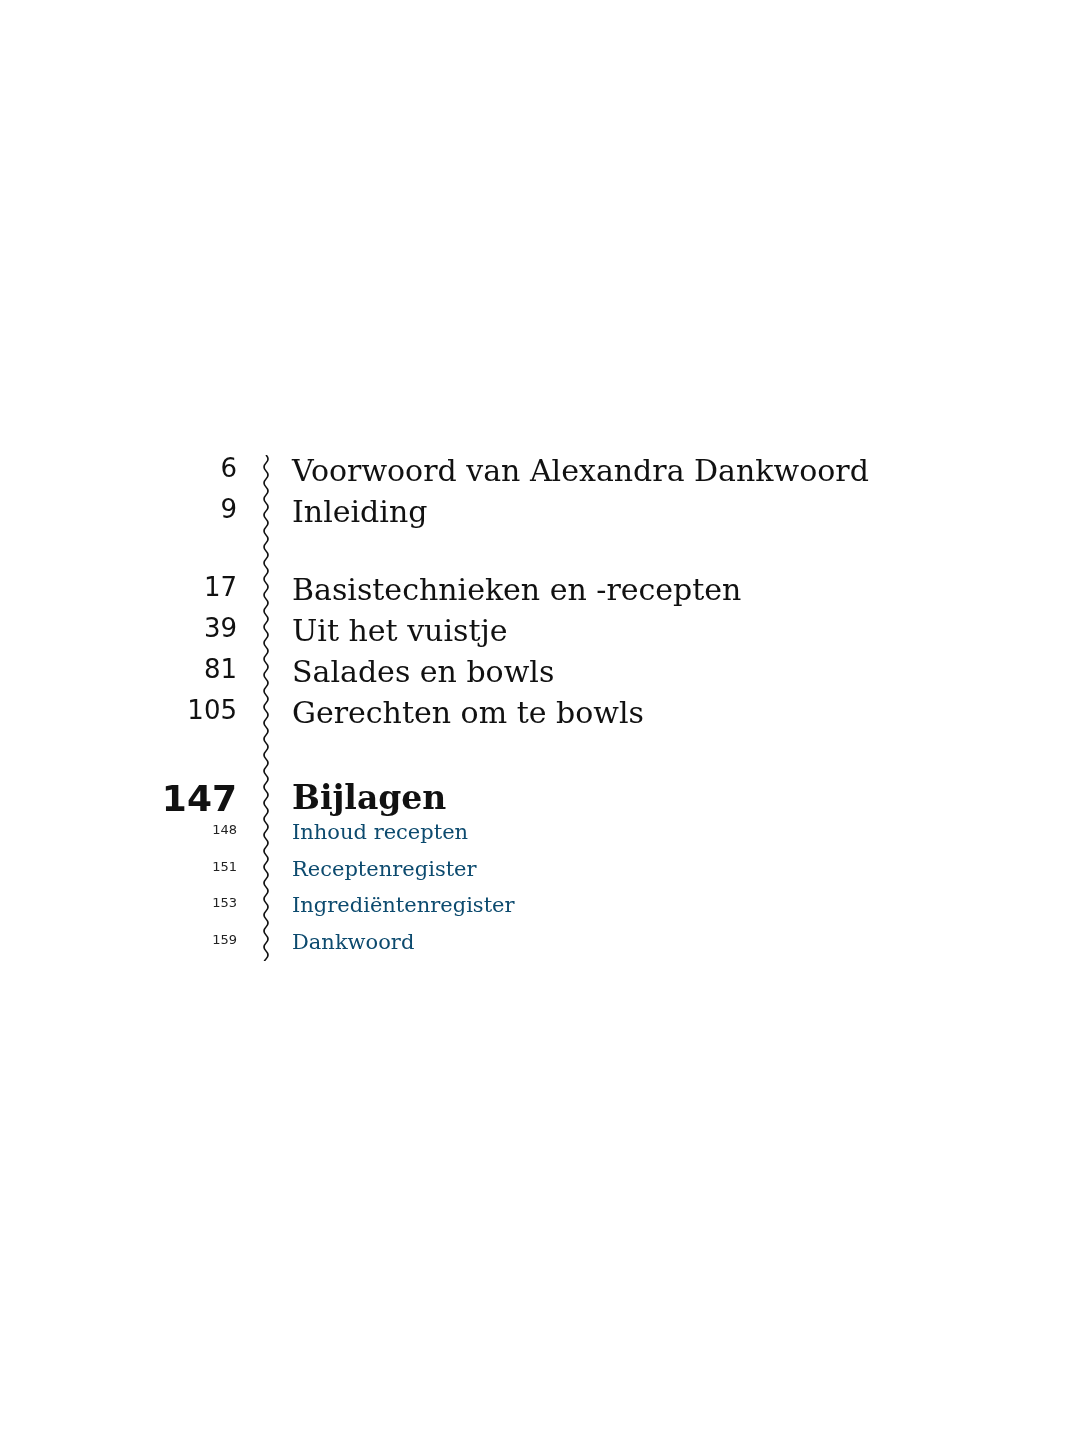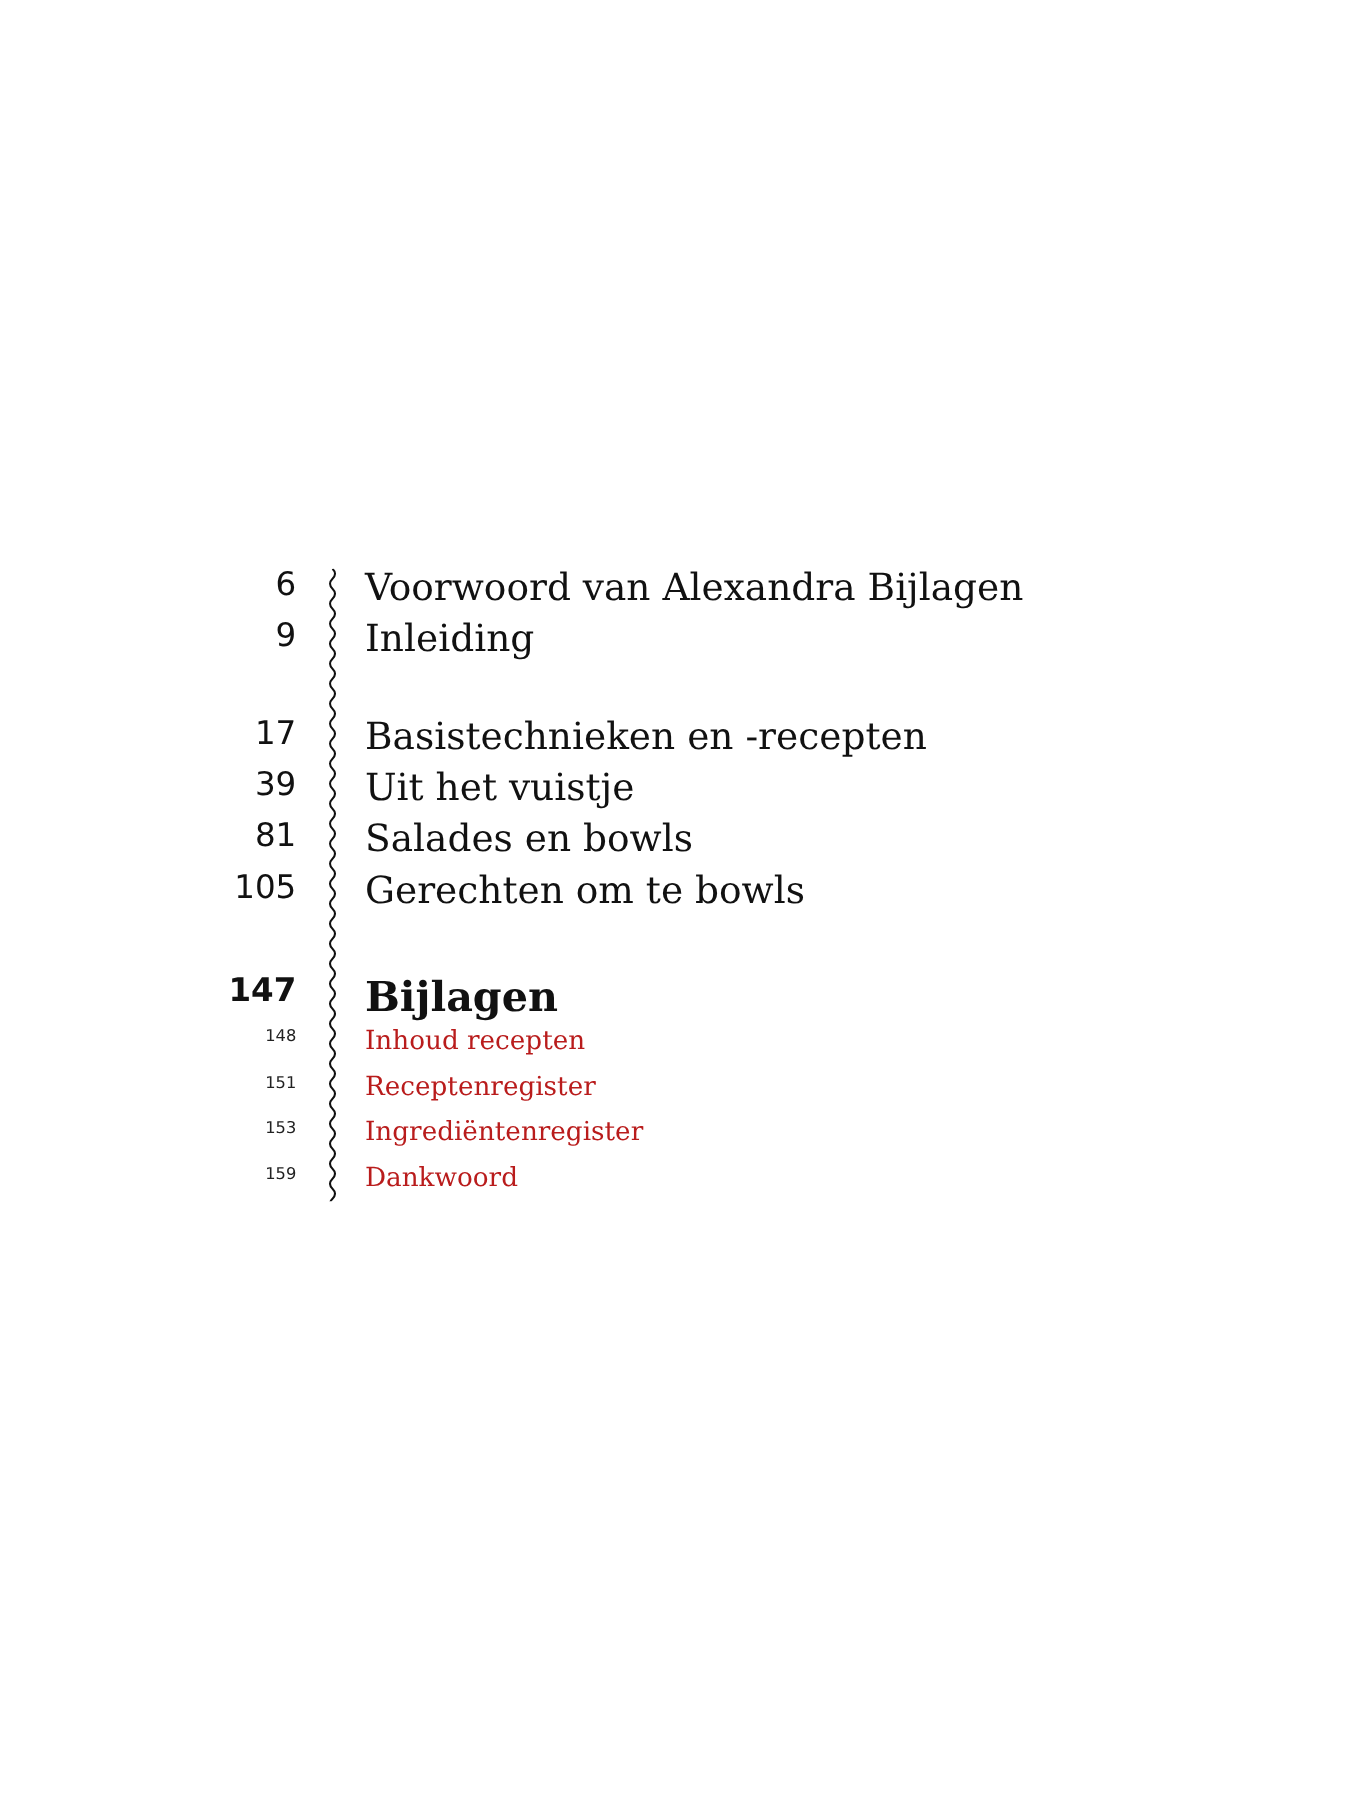--- a/index.html
+++ b/index.html
@@ -9,37 +9,37 @@
   .num {
     position: absolute; right: calc(1089px - 237px); text-align: right;
     font-family: "DejaVu Sans", sans-serif;
   }
   .title {
     position: absolute; left: 292px; white-space: nowrap;
     font-family: "DejaVu Serif", serif;
   }
   .main .num { font-size: 26px; font-weight: normal; }
   .main .title { font-size: 30px; font-weight: normal; }
-  .sect .num { font-size: 26px; font-weight: bold; }
+  .sect .num { font-size: 36px; font-weight: bold; }
   .sect .title { font-size: 33px; font-weight: bold; }
   .sub .num { font-size: 13px; font-weight: normal; color: #222; }
-  .sub .title { font-size: 21px; font-weight: normal; color: #b91c1c; font-family: "DejaVu Serif", serif; }
+  .sub .title { font-size: 21px; font-weight: normal; color: #0c4a6e; font-family: "DejaVu Serif", serif; }
   .wave { position: absolute; left: 258px; top: 455px; }
 </style>
 </head>
 <body>
 
 <div class="toc">
   <svg class="wave" width="16" height="506" viewBox="0 0 16 506">
     <path id="wavepath" d="M8 0 Q 12 4 8 8 Q 4 12 8 16 Q 12 20 8 24 Q 4 28 8 32 Q 12 36 8 40 Q 4 44 8 48 Q 12 52 8 56 Q 4 60 8 64 Q 12 68 8 72 Q 4 76 8 80 Q 12 84 8 88 Q 4 92 8 96 Q 12 100 8 104 Q 4 108 8 112 Q 12 116 8 120 Q 4 124 8 128 Q 12 132 8 136 Q 4 140 8 144 Q 12 148 8 152 Q 4 156 8 160 Q 12 164 8 168 Q 4 172 8 176 Q 12 180 8 184 Q 4 188 8 192 Q 12 196 8 200 Q 4 204 8 208 Q 12 212 8 216 Q 4 220 8 224 Q 12 228 8 232 Q 4 236 8 240 Q 12 244 8 248 Q 4 252 8 256 Q 12 260 8 264 Q 4 268 8 272 Q 12 276 8 280 Q 4 284 8 288 Q 12 292 8 296 Q 4 300 8 304 Q 12 308 8 312 Q 4 316 8 320 Q 12 324 8 328 Q 4 332 8 336 Q 12 340 8 344 Q 4 348 8 352 Q 12 356 8 360 Q 4 364 8 368 Q 12 372 8 376 Q 4 380 8 384 Q 12 388 8 392 Q 4 396 8 400 Q 12 404 8 408 Q 4 412 8 416 Q 12 420 8 424 Q 4 428 8 432 Q 12 436 8 440 Q 4 444 8 448 Q 12 452 8 456 Q 4 460 8 464 Q 12 468 8 472 Q 4 476 8 480 Q 12 484 8 488 Q 4 492 8 496 Q 12 500 8 504 Q 4 508 8 512" fill="none" stroke="#111" stroke-width="1.6"></path>
   </svg>
   <div id="rows">
       <div class="row main" style="top: 453px;">
         <span class="num">6</span>
-        <span class="title">Voorwoord van Alexandra Bijlagen</span>
+        <span class="title">Voorwoord van Alexandra Dankwoord</span>
       </div>
       <div class="row main" style="top: 494px;">
         <span class="num">9</span>
         <span class="title">Inleiding</span>
       </div>
       <div class="row main" style="top: 572px;">
         <span class="num">17</span>
         <span class="title">Basistechnieken en -recepten</span>
       </div>
       <div class="row main" style="top: 613px;">

